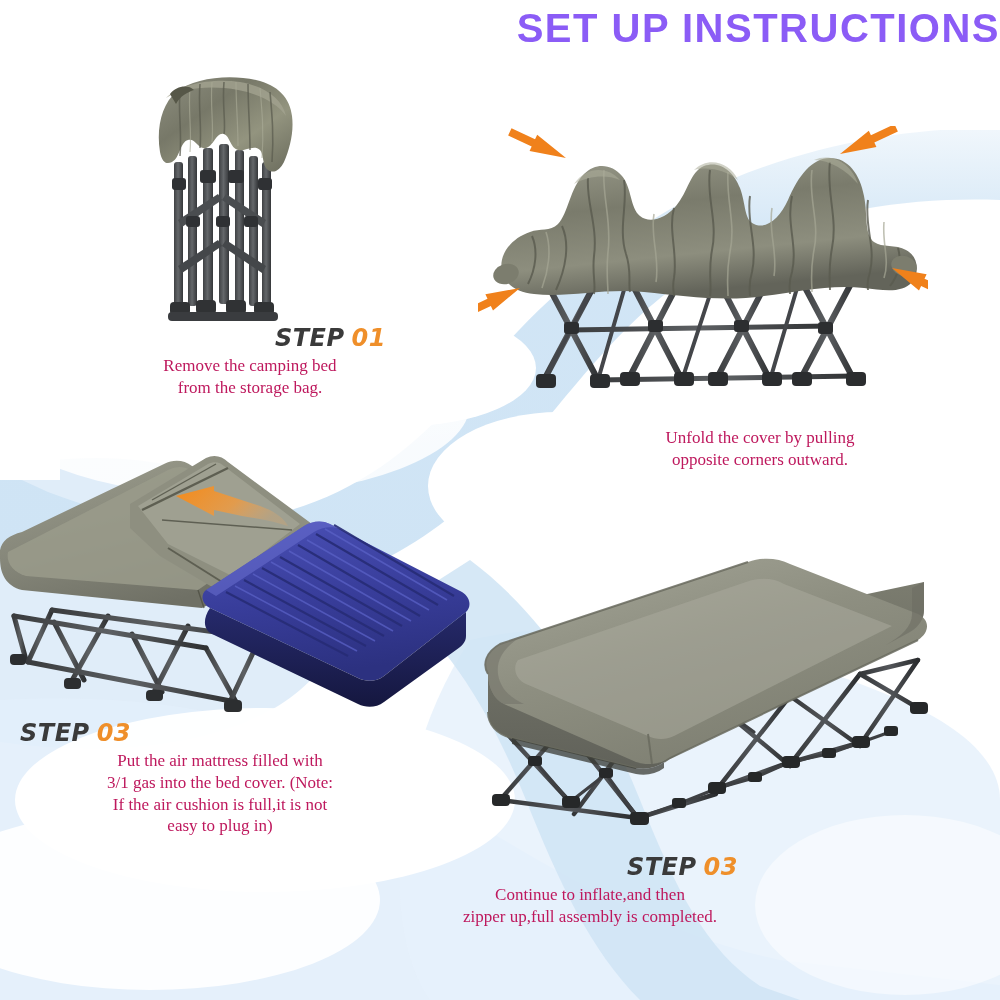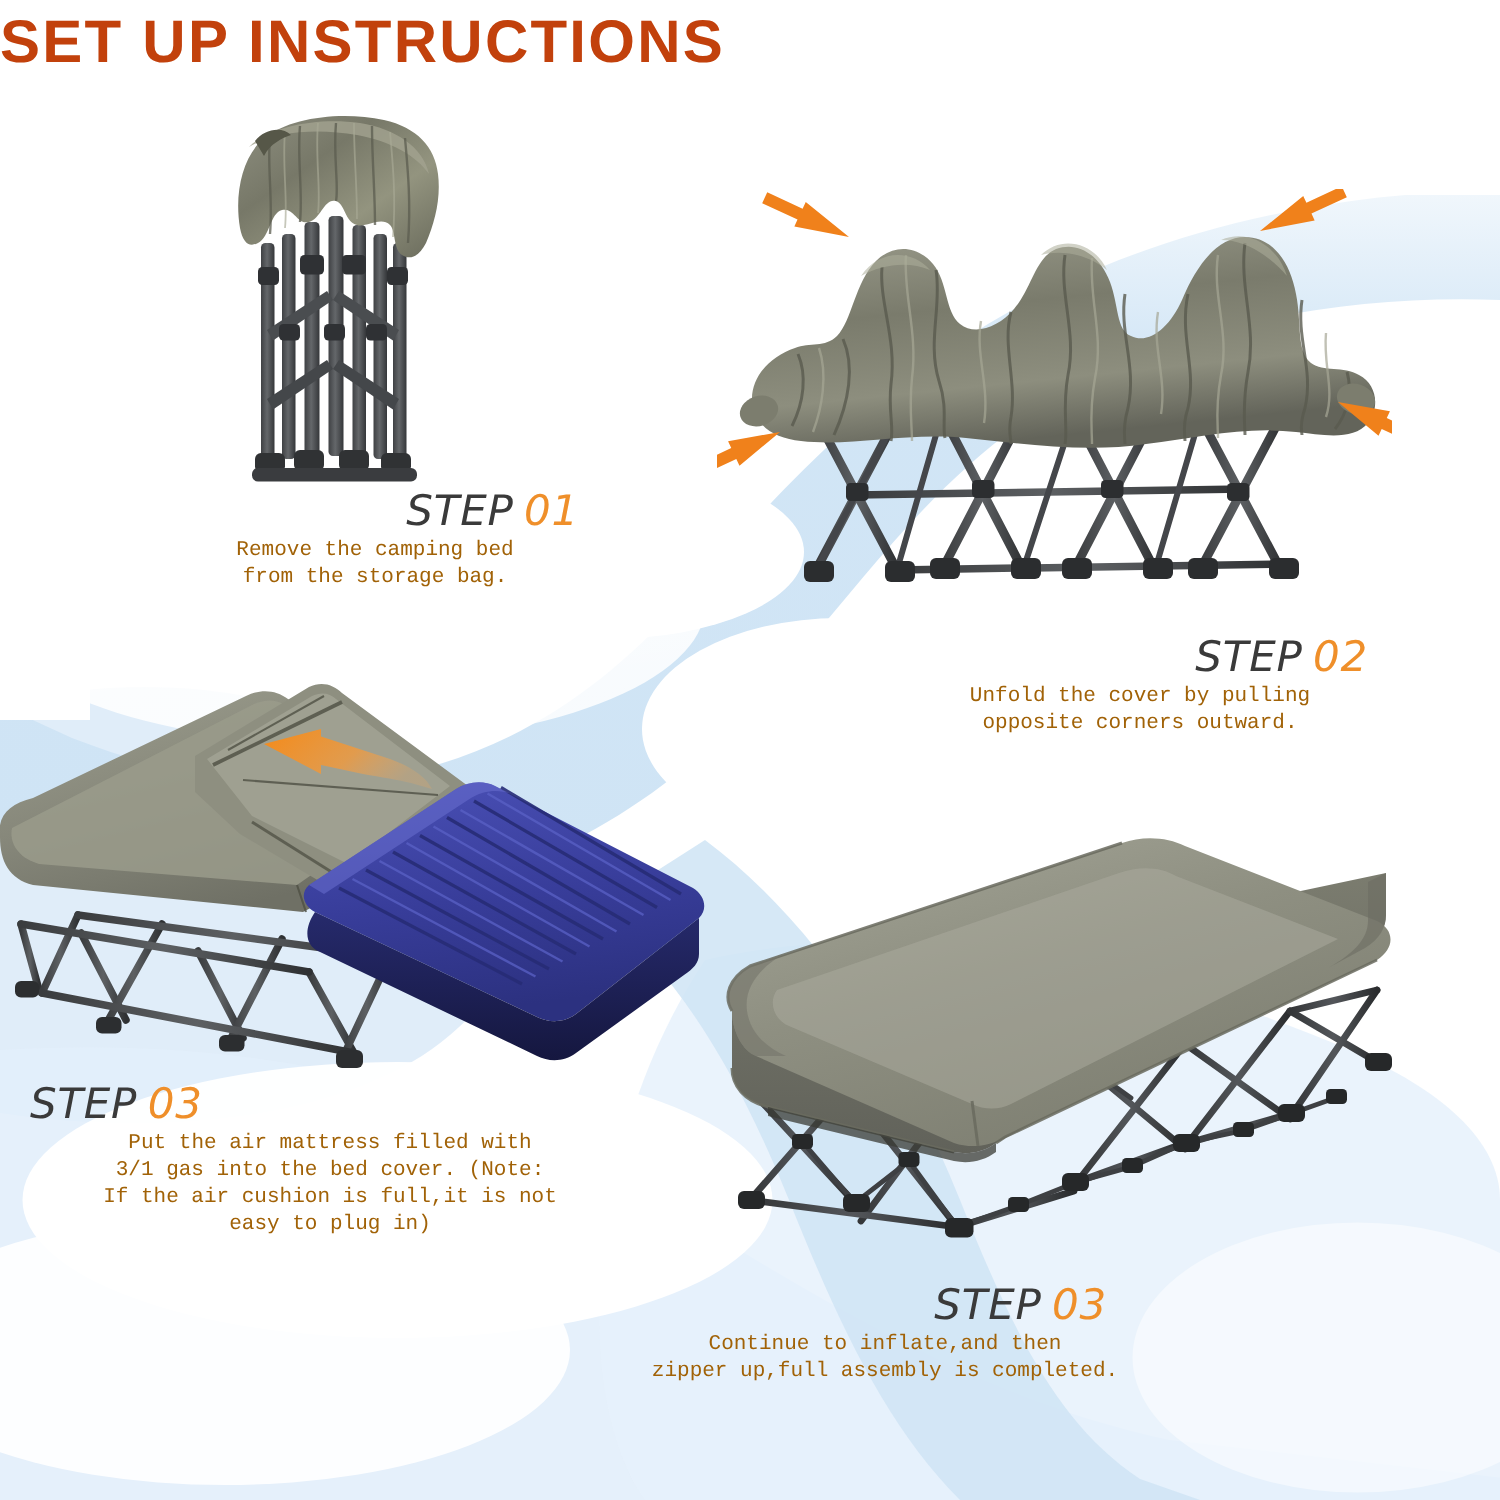--- a/index.html
+++ b/index.html
@@ -22,47 +22,47 @@
     inset: 0;
     z-index: 0;
   }
 
   
   .title {
     position: absolute;
     top: 6px;
     left: 0;
     width: 1000px;
-    text-align: left;
+    text-align: right;
     font-family: "Liberation Sans", sans-serif;
     font-weight: bold;
     font-size: 40px;
     letter-spacing: 1.5px;
-    color: #c2410c;
+    color: #8b5cf6;
     z-index: 40;
   }
 
   
   .step-block { position: absolute; z-index: 35; }
   .step-label {
     font-family: "DejaVu Sans", sans-serif;
-    font-weight: normal;
+    font-weight: bold;
     font-style: italic;
-    font-size: 28px;
+    font-size: 24px;
     letter-spacing: 0.5px;
     white-space: nowrap;
     line-height: 1.05;
   }
   .step-label .word { color: #3a3a3a; }
   .step-label .num  { color: #ef8f2a; margin-left: 7px; }
   .caption {
-    font-family: Liberation Mono, monospace;
-    font-size: 14px;
+    font-family: Liberation Serif, serif;
+    font-size: 17px;
     line-height: 1.28;
-    color: #a16207;
+    color: #be185d;
     white-space: pre-line;
     margin-top: 4px;
   }
 
   .b1 { left: 40px;  top: 326px; width: 420px; }
   .b1 .step-label { text-align: right; padding-right: 74px; }
   .b1 .caption    { text-align: center; }
 
   .b2 { left: 560px; top: 423px; width: 400px; }
   .b2 .step-label { text-align: right; padding-right: 48px; }
@@ -549,23 +549,20 @@
 
   <div class="step-block b1">
     <div class="step-label">
       <span class="word">STEP</span><span class="num">01</span>
     </div>
     <div class="caption">Remove the camping bed
 from the storage bag.</div>
   </div>
 
   <div class="step-block b2">
-    <div class="step-label">
-      <span class="word">STEP</span><span class="num">02</span>
-    </div>
     <div class="caption">Unfold the cover by pulling
 opposite corners outward.</div>
   </div>
 
   <div class="step-block b3">
     <div class="step-label">
       <span class="word">STEP</span><span class="num">03</span>
     </div>
     <div class="caption">Put the air mattress filled with
 3/1 gas into the bed cover. (Note:

